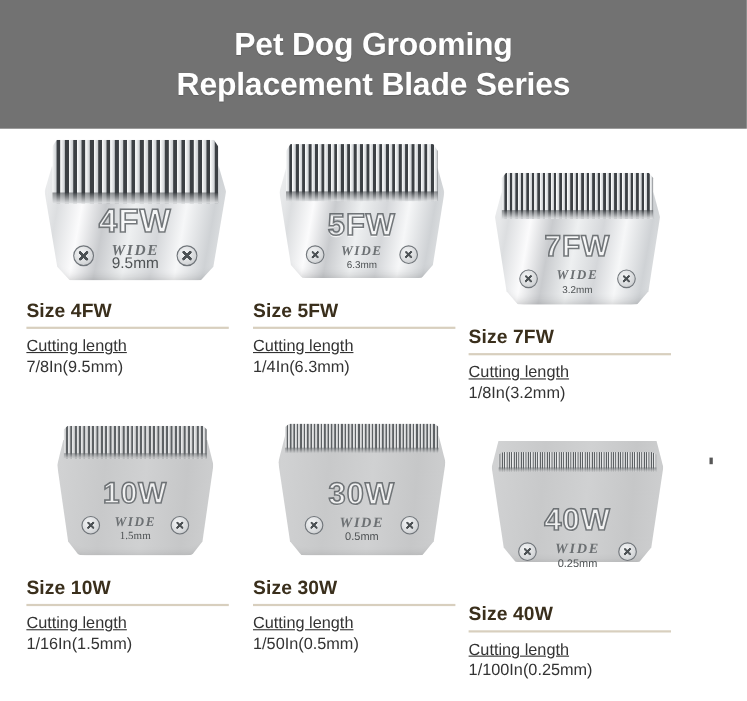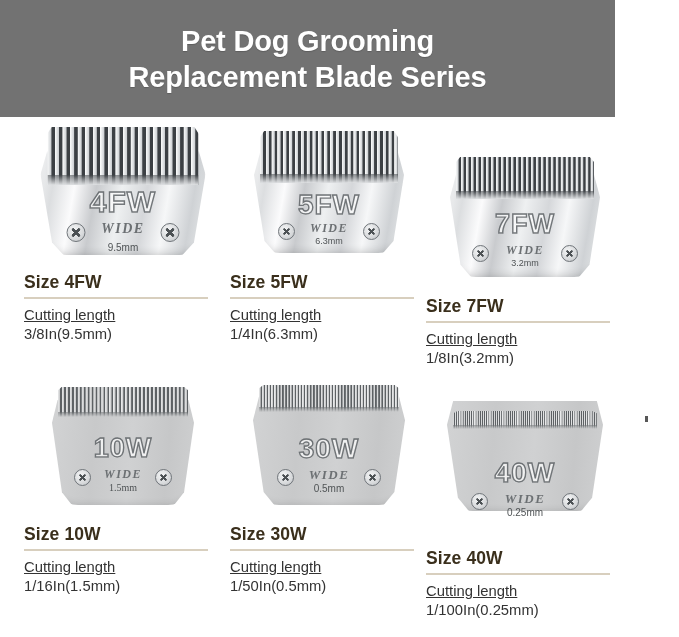--- a/index.html
+++ b/index.html
@@ -6,21 +6,21 @@
   body{
     width:679px;height:637px;
     background:#ffffff;
     font-family:"Liberation Sans",sans-serif;
     overflow:hidden;
     position:relative;
   }
 
   
   .banner{
-    position:absolute;left:0;top:0;width:615px;height:117px;
+    position:absolute;left:0;top:0;width:679px;height:117px;
     background:#727272;
     display:flex;align-items:center;justify-content:center;
   }
   .banner-title{
     color:#ffffff;
     font-weight:bold;
     font-size:29px;
     line-height:36px;
     text-align:center;
     letter-spacing:-0.2px;
@@ -148,34 +148,34 @@
     <div class="cell cell-0">
         <div class="blade-stage">
           <div class="blade chrome" style="width: 165px; height: 128px; top: 10px;">
             <div class="blade-body" style="height: 103.64px; clip-path: polygon(4% 0%, 96% 0%, 100% 22%, 93% 88%, 86% 100%, 14% 100%, 7% 88%, 0% 22%);"></div>
             <div class="teeth" style="height: 58px; top: 0px; left: 4%; width: 92%;">
               <div class="comb" style="background: repeating-linear-gradient(to right, rgb(250, 251, 251) 0px, rgb(207, 210, 213) 3.43px, rgb(60, 64, 68) 4.4px, rgb(60, 64, 68) 7.22px, rgb(250, 251, 251) 7.57px); clip-path: polygon(0% 12%, 3% 0%, 97% 0%, 100% 12%, 100% 100%, 0% 100%);"></div>
               <div style="position: absolute; left: 0px; width: 100%; bottom: 0px; height: 10.44px; background: linear-gradient(rgba(60, 64, 68, 0.55), rgb(223, 225, 227));"></div>
             </div>
             <div class="model" style="top: 58px; font-size: 30px;">4FW</div>
             <div class="wide-mark" style="top: 94px; font-size: 14px;">WIDE</div>
-            <div class="mm-mark" style="top: 115px; font-size: 10px;">9.5mm</div>
+            <div class="mm-mark" style="top: 104px; font-size: 14px;">9.5mm</div>
             <div class="screw" style="width: 17px; height: 17px; top: 96px; left: 26px;">
               <i></i>
             </div>
             <div class="screw" style="width: 17px; height: 17px; top: 96px; right: 26px;">
               <i></i>
             </div>
           </div>
         </div>
         <div class="caption" style="top: 155px;">
           <div class="size-title">Size 4FW</div>
           <div class="rule"></div>
           <div class="cut-label">Cutting length</div>
-          <div class="cut-value">3/8In(9.5mm)</div>
+          <div class="cut-value">7/8In(9.5mm)</div>
         </div>
       </div>
     <div class="cell cell-1">
         <div class="blade-stage">
           <div class="blade chrome" style="width: 150px; height: 122px; top: 14px;">
             <div class="blade-body" style="height: 100.16px; clip-path: polygon(4% 0%, 96% 0%, 100% 22%, 93% 88%, 86% 100%, 14% 100%, 7% 88%, 0% 22%);"></div>
             <div class="teeth" style="height: 52px; top: 0px; left: 4%; width: 92%;">
               <div class="comb" style="background: repeating-linear-gradient(to right, rgb(250, 251, 251) 0px, rgb(207, 210, 213) 2.65px, rgb(60, 64, 68) 3.4px, rgb(60, 64, 68) 5.5px, rgb(250, 251, 251) 5.85px); clip-path: polygon(0% 12%, 3% 0%, 97% 0%, 100% 12%, 100% 100%, 0% 100%);"></div>
               <div style="position: absolute; left: 0px; width: 100%; bottom: 0px; height: 9.36px; background: linear-gradient(rgba(60, 64, 68, 0.55), rgb(223, 225, 227));"></div>
             </div>

